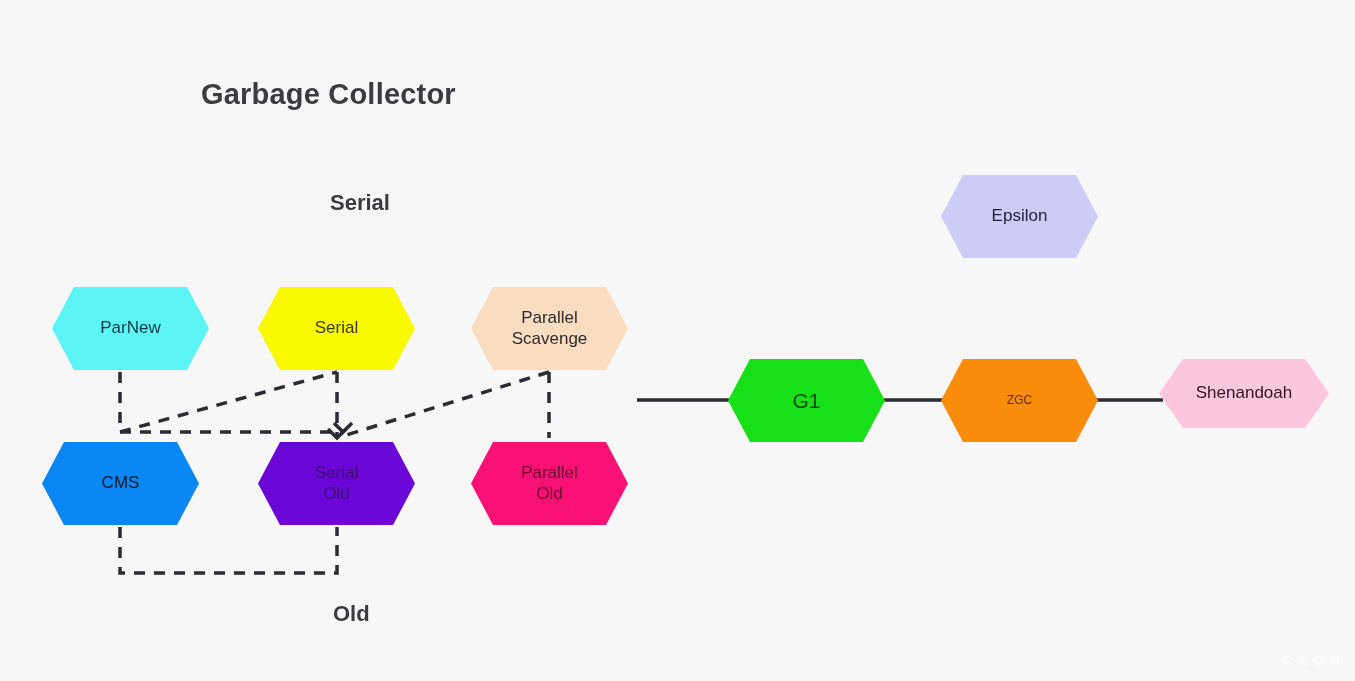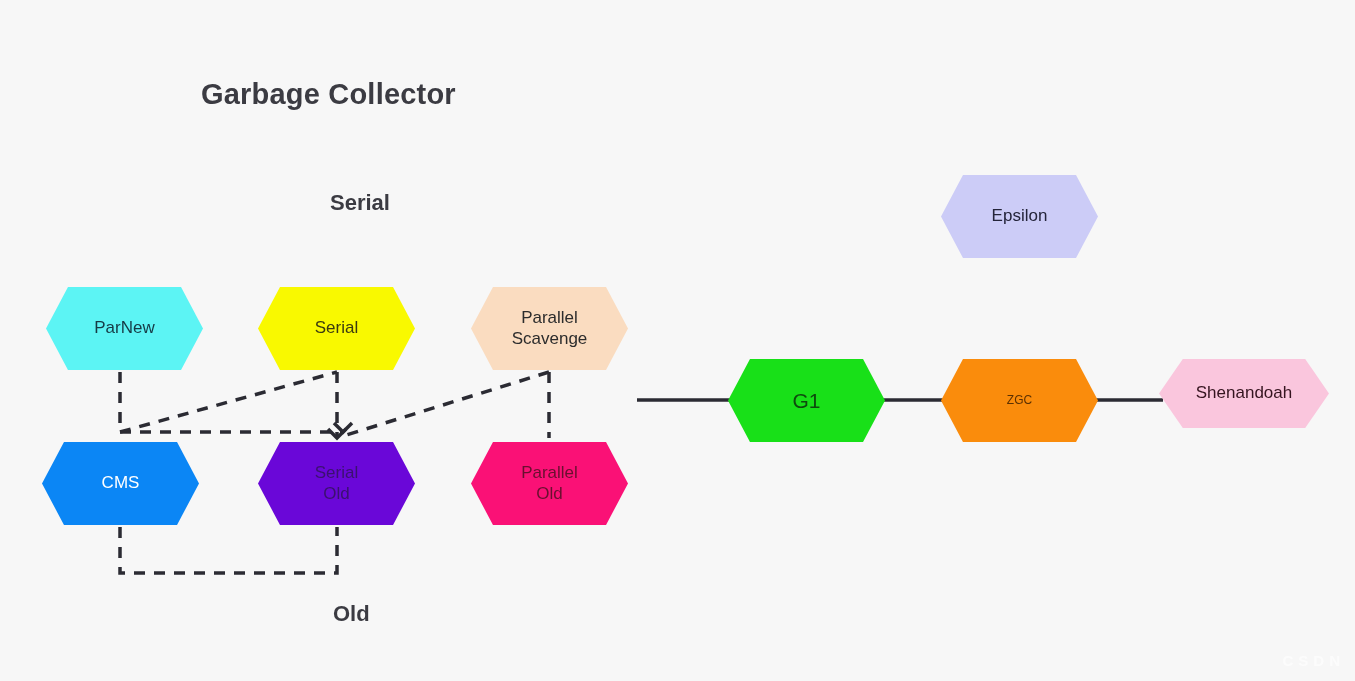--- a/index.html
+++ b/index.html
@@ -86,25 +86,25 @@
       <polyline points="120,432 337,372" fill="none" stroke="#2b2b33" stroke-width="3.5" stroke-dasharray="11,9"></polyline>
       <polyline points="337,372 337,438" fill="none" stroke="#2b2b33" stroke-width="3.5" stroke-dasharray="11,9"></polyline>
       <polyline points="549,372 549,438" fill="none" stroke="#2b2b33" stroke-width="3.5" stroke-dasharray="11,9"></polyline>
       <polyline points="549,372 340,437" fill="none" stroke="#2b2b33" stroke-width="3.5" stroke-dasharray="11,9"></polyline>
       <polyline points="120,527 120,573 337,573 337,527" fill="none" stroke="#2b2b33" stroke-width="3.5" stroke-dasharray="11,9"></polyline>
       <path d="M328,429 L337,438 L346,429" fill="none" stroke="#2b2b33" stroke-width="3.5"></path>
       <path d="M334,423 L343,432 L352,423" fill="none" stroke="#2b2b33" stroke-width="3.5"></path>
     </svg>
 
   <div id="nodes">
-      <div class="hex" style="left: 46px; top: 287px; width: 157px; height: 83px; background: rgb(92, 244, 244); color: rgb(22, 58, 69); font-size: 17px;"><span>ParNew</span></div>
+      <div class="hex" style="left: 52px; top: 287px; width: 157px; height: 83px; background: rgb(92, 244, 244); color: rgb(22, 58, 69); font-size: 17px;"><span>ParNew</span></div>
       <div class="hex" style="left: 258px; top: 287px; width: 157px; height: 83px; background: rgb(249, 249, 0); color: rgb(58, 58, 16); font-size: 17px;"><span>Serial</span></div>
       <div class="hex" style="left: 471px; top: 287px; width: 157px; height: 83px; background: rgb(250, 220, 192); color: rgb(44, 44, 44); font-size: 17px;"><span>Parallel
 Scavenge</span></div>
-      <div class="hex" style="left: 42px; top: 442px; width: 157px; height: 83px; background: rgb(11, 134, 245); color: #ffffff; font-size: 17px;"><span>CMS</span></div>
+      <div class="hex" style="left: 42px; top: 442px; width: 157px; height: 83px; background: rgb(11, 134, 245); color: #0f172a; font-size: 17px;"><span>CMS</span></div>
       <div class="hex" style="left: 258px; top: 442px; width: 157px; height: 83px; background: rgb(106, 7, 216); color: rgb(59, 17, 112); font-size: 17px;"><span>Serial
 Old</span></div>
       <div class="hex" style="left: 471px; top: 442px; width: 157px; height: 83px; background: rgb(250, 17, 118); color: rgb(105, 16, 47); font-size: 17px;"><span>Parallel
 Old</span></div>
       <div class="hex" style="left: 941px; top: 175px; width: 157px; height: 83px; background: rgb(204, 204, 247); color: rgb(36, 36, 58); font-size: 17px;"><span>Epsilon</span></div>
       <div class="hex" style="left: 728px; top: 359px; width: 157px; height: 83px; background: rgb(24, 224, 24); color: rgb(14, 74, 14); font-size: 21px;"><span>G1</span></div>
       <div class="hex" style="left: 941px; top: 359px; width: 157px; height: 83px; background: rgb(250, 140, 12); color: rgb(92, 49, 2); font-size: 12px;"><span>ZGC</span></div>
       <div class="hex" style="left: 1159px; top: 359px; width: 170px; height: 69px; background: rgb(250, 198, 221); color: rgb(53, 20, 31); font-size: 17px;"><span>Shenandoah</span></div>
     </div>
 

